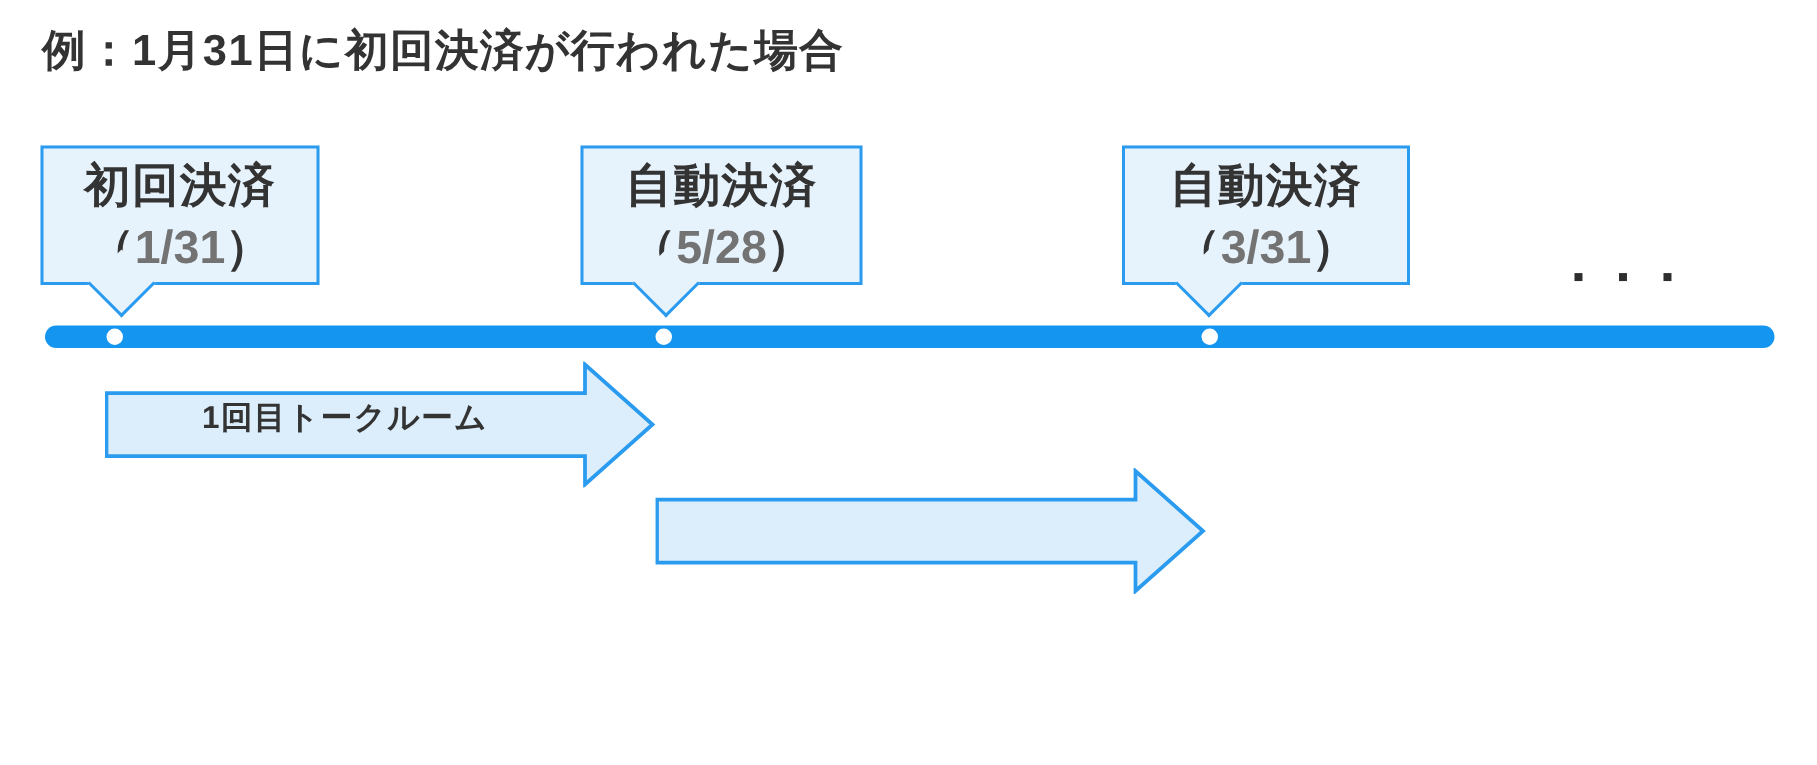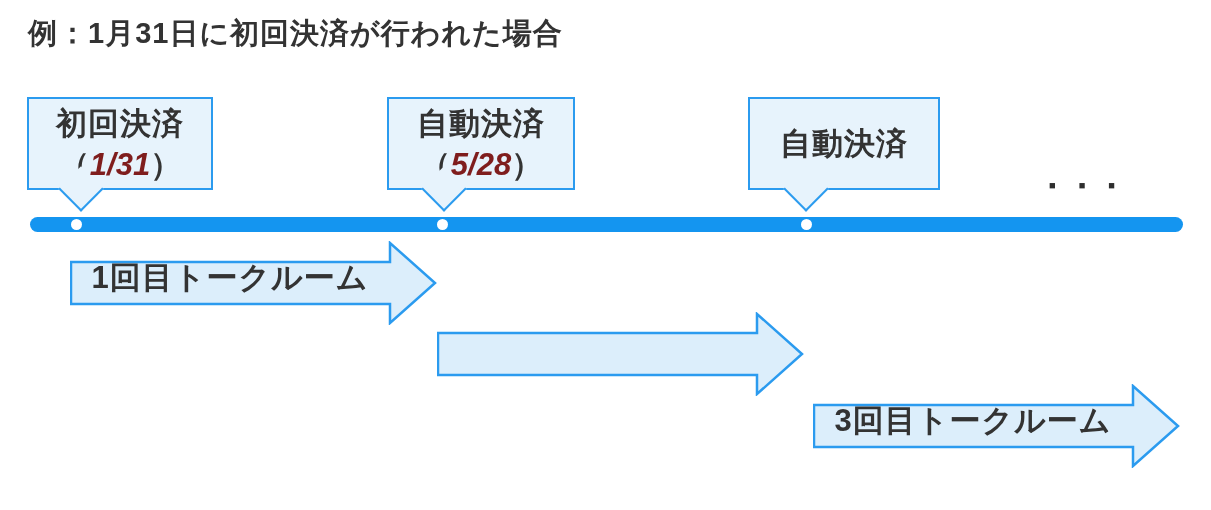--- a/index.html
+++ b/index.html
@@ -16,21 +16,21 @@
   }
   
   .callout{
     position:absolute;top:97px;height:93px;box-sizing:border-box;
     background:#E7F3FC;border:2px solid #2B9BEF;
     display:flex;flex-direction:column;align-items:center;justify-content:center;
     line-height:41px;text-align:center;z-index:2;
   }
   .callout .c-title{font-size:31px;font-weight:700;color:#333333;letter-spacing:1px;}
   .callout .c-date-line{font-size:31px;font-weight:700;color:#333333;}
-  .callout .c-date{color:#7f1d1d;font-style:italic;}
+  .callout .c-date{color:#737373;}
   .callout .tail{
     position:absolute;bottom:-17px;width:30px;height:30px;
     background:#E7F3FC;border-right:2px solid #2B9BEF;border-bottom:2px solid #2B9BEF;
     transform:rotate(45deg);z-index:1;
   }
   .callout.c1{left:27px;width:186px;}
   .callout.c1 .tail{left:36px;}
   .callout.c2{left:387px;width:188px;}
   .callout.c2 .tail{left:39px;}
   .callout.c3{left:748px;width:192px;}
@@ -51,21 +51,21 @@
   }
   .timeline-point.p1{left:41px;}
   .timeline-point.p2{left:407px;}
   .timeline-point.p3{left:771px;}
   
   .arrow{position:absolute;width:368px;height:84px;}
   .arrow svg{position:absolute;left:0;top:0;display:block;}
   .arrow .a-label{
     position:absolute;left:0;top:21px;width:320px;height:32px;
     display:flex;align-items:center;justify-content:center;
-    font-size:31px;font-weight:700;color:#333333;letter-spacing:1px;
+    font-size:21px;font-weight:700;color:#333333;letter-spacing:1px;
     white-space:nowrap;
   }
   .arrow.a1{left:70px;top:241px;}
   .arrow.a2{left:437px;top:312px;}
   .arrow.a3{left:813px;top:384px;}
 </style>
 </head>
 <body>
 
 <div class="canvas">
@@ -79,20 +79,21 @@
   </div>
 
   <div class="callout c2">
     <div class="c-title">自動決済</div>
     <div class="c-date-line"><span>（</span><span class="c-date">5/28</span><span>）</span></div>
     <div class="tail"></div>
   </div>
 
   <div class="callout c3">
     <div class="c-title">自動決済</div>
+    <div class="c-date-line"><span>（</span><span class="c-date">3/31</span><span>）</span></div>
     <div class="tail"></div>
   </div>
 
   <div class="ellipsis" aria-label="...">
     <span>■</span>
     <span>■</span>
     <span>■</span>
   </div>
 
   <div class="timeline-bar">
@@ -107,20 +108,14 @@
     </svg>
     <div class="a-label">1回目トークルーム</div>
   </div>
 
   <div class="arrow a2">
     <svg width="368" height="84" viewBox="0 0 368 84">
       <polygon points="1,21 320,21 320,2 365,42 320,82 320,63 1,63" fill="#DCEEFB" stroke="#2B9BEF" stroke-width="2.5" stroke-linejoin="miter"></polygon>
     </svg>
   </div>
 
-  <div class="arrow a3">
-    <svg width="368" height="84" viewBox="0 0 368 84">
-      <polygon points="1,21 320,21 320,2 365,42 320,82 320,63 1,63" fill="#DCEEFB" stroke="#2B9BEF" stroke-width="2.5" stroke-linejoin="miter"></polygon>
-    </svg>
-    <div class="a-label">3回目トークルーム</div>
-  </div>
 
 </div>
 
 </body></html>

